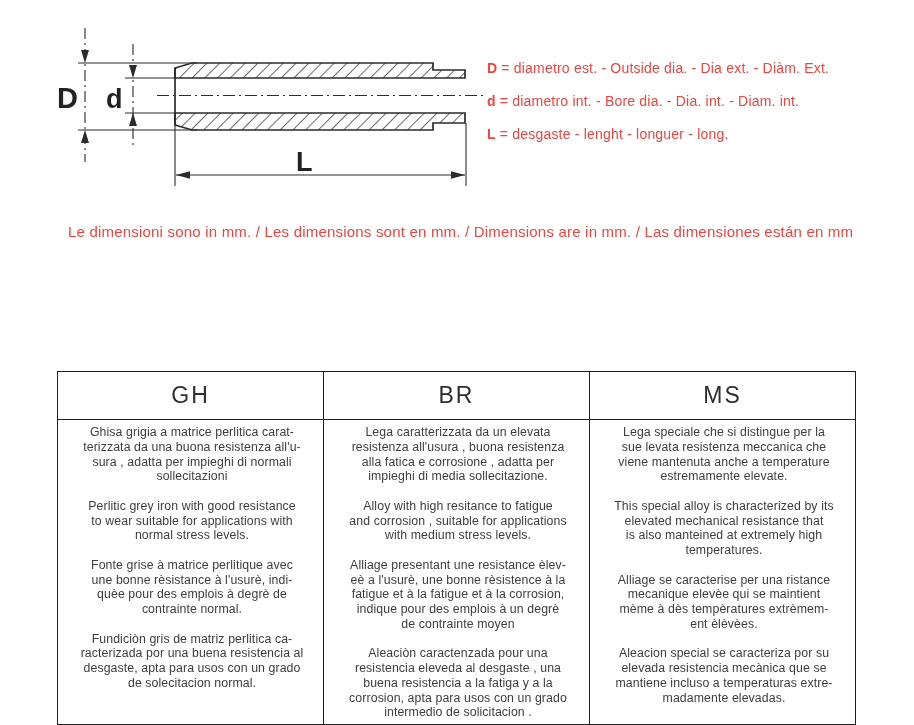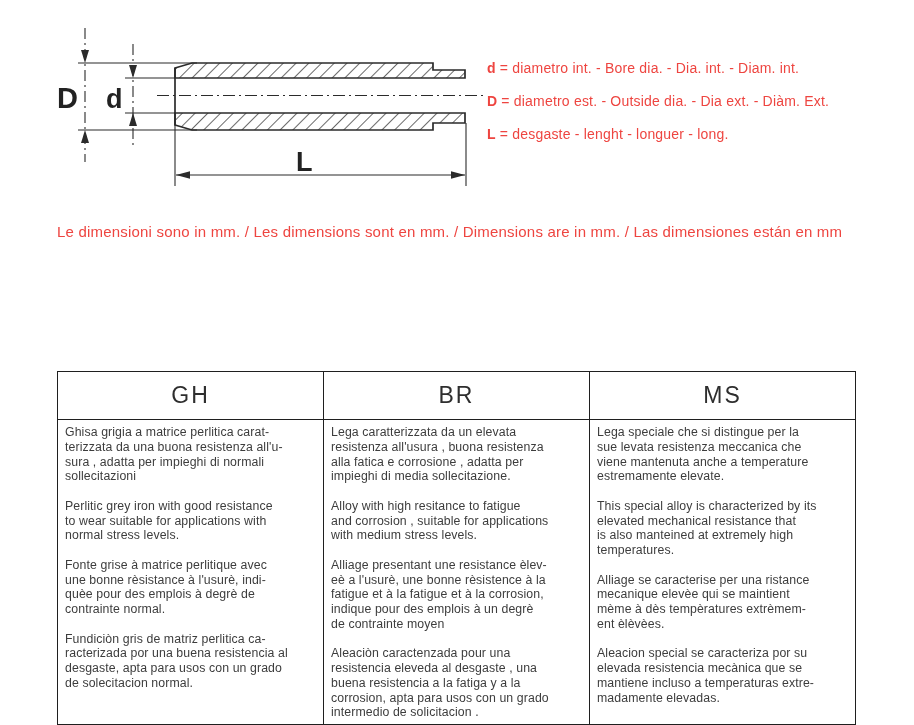--- a/index.html
+++ b/index.html
@@ -16,27 +16,27 @@
   
   .drawing{position:absolute;left:45px;top:8px;width:440px;height:200px;}
   .drawing svg{color:var(--ink);}
   .drawing text{font-family:"Liberation Sans",sans-serif;font-weight:700;fill:#222;}
   
   .legend{position:absolute;left:487px;top:60px;color:var(--accent-red);}
   .legend-line{font-size:14px;line-height:16px;margin-bottom:17px;letter-spacing:.2px;}
   .legend-symbol{font-weight:700;margin-right:4px;}
   
   .dim-note{
-    position:absolute;left:57px;top:223px;width:810px;
+    position:absolute;left:68px;top:223px;width:810px;
     color:var(--accent-red);font-size:15px;line-height:18px;letter-spacing:.2px;
   }
   
   .materials{position:absolute;left:57px;top:371px;}
   table{border-collapse:collapse;table-layout:fixed;width:799px;background:#fff;}
-  th,td{border:1.5px solid #1f1f1f;}
+  th,td{border:1.5px solid #1f1f1f;text-align:center;}
   th{
     height:48px;font-size:23px;font-weight:500;letter-spacing:2px;
     color:#2e2e2e;vertical-align:middle;
   }
   td.desc{
     vertical-align:top;padding:5px 4px 4px 7px;height:272px;
     font-size:12.3px;line-height:1.2;color:var(--text-dark);
     white-space:pre-line;letter-spacing:.1px;
   }
   tr.spacer td{height:3px;padding:0;}
@@ -83,24 +83,24 @@
       <line x1="131" y1="167" x2="420" y2="167" stroke="currentColor" stroke-width="1.1"></line>
       <path d="M131 167 L145 163.2 L145 170.8 Z" fill="currentColor"></path>
       <path d="M420 167 L406 163.2 L406 170.8 Z" fill="currentColor"></path>
       <text x="251" y="163" font-size="27">L</text>
     </g>
   </svg>
 </div>
 
 <div class="legend">
   <div class="legend-line">
-    <span class="legend-symbol">d</span><span>= diametro int. - Bore dia. - Dia. int. - Diam. int.</span>
+    <span class="legend-symbol">D</span><span>= diametro est. - Outside dia. - Dia ext. - Diàm. Ext.</span>
   </div>
   <div class="legend-line">
-    <span class="legend-symbol">D</span><span>= diametro est. - Outside dia. - Dia ext. - Diàm. Ext.</span>
+    <span class="legend-symbol">d</span><span>= diametro int. - Bore dia. - Dia. int. - Diam. int.</span>
   </div>
   <div class="legend-line">
     <span class="legend-symbol">L</span><span>= desgaste - lenght - longuer - long.</span>
   </div>
 </div>
 
 <div class="dim-note">Le dimensioni sono in mm. / Les dimensions sont en mm. / Dimensions are in mm. / Las dimensiones están en mm</div>
 
 <div class="materials">
   <table>

